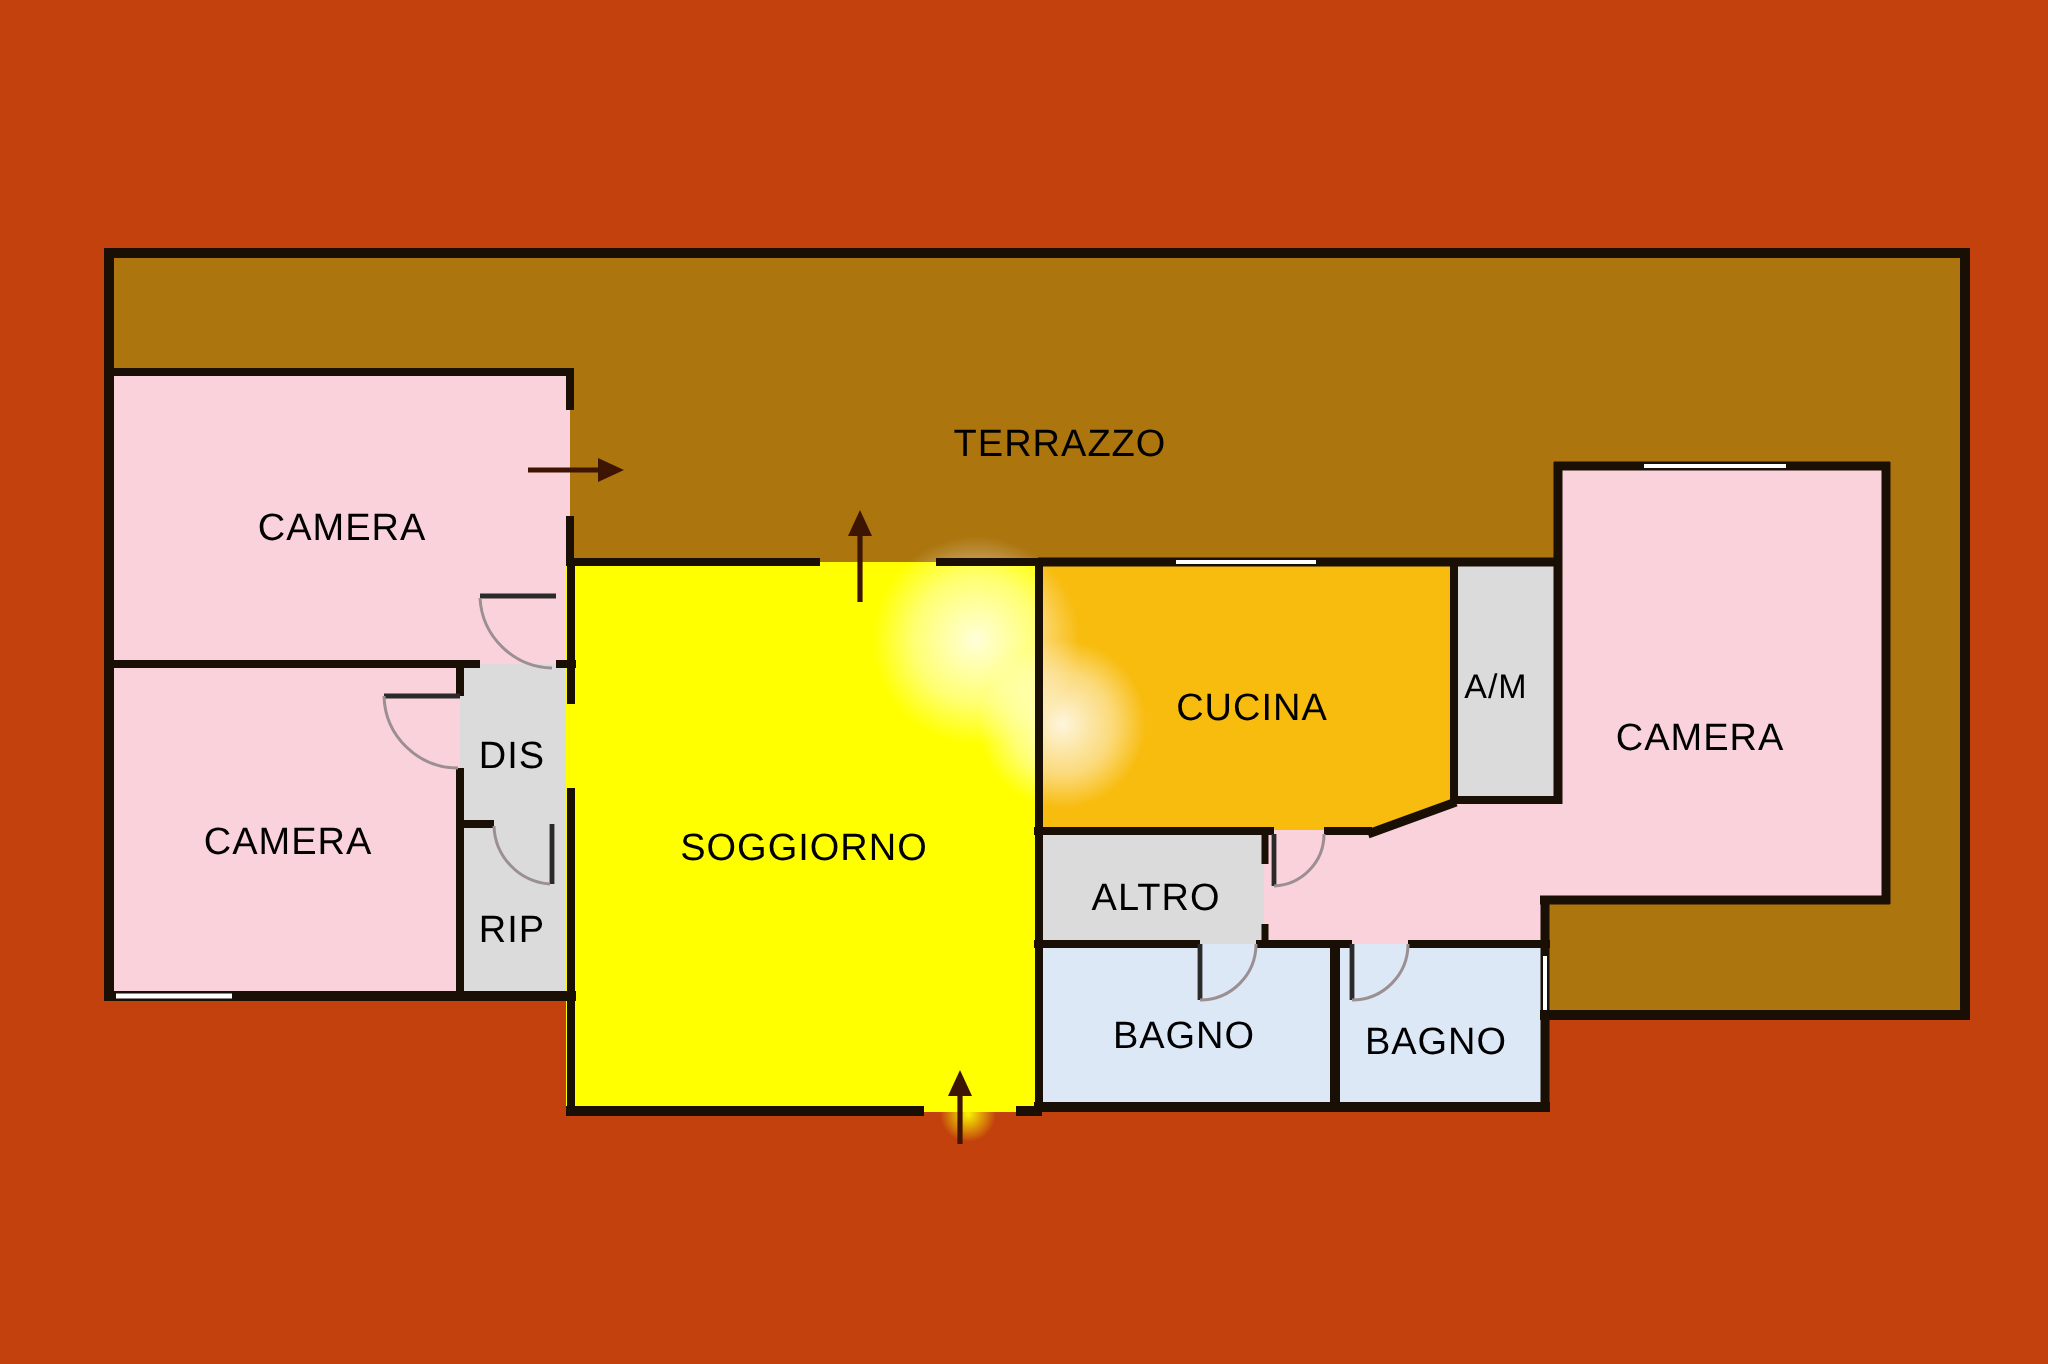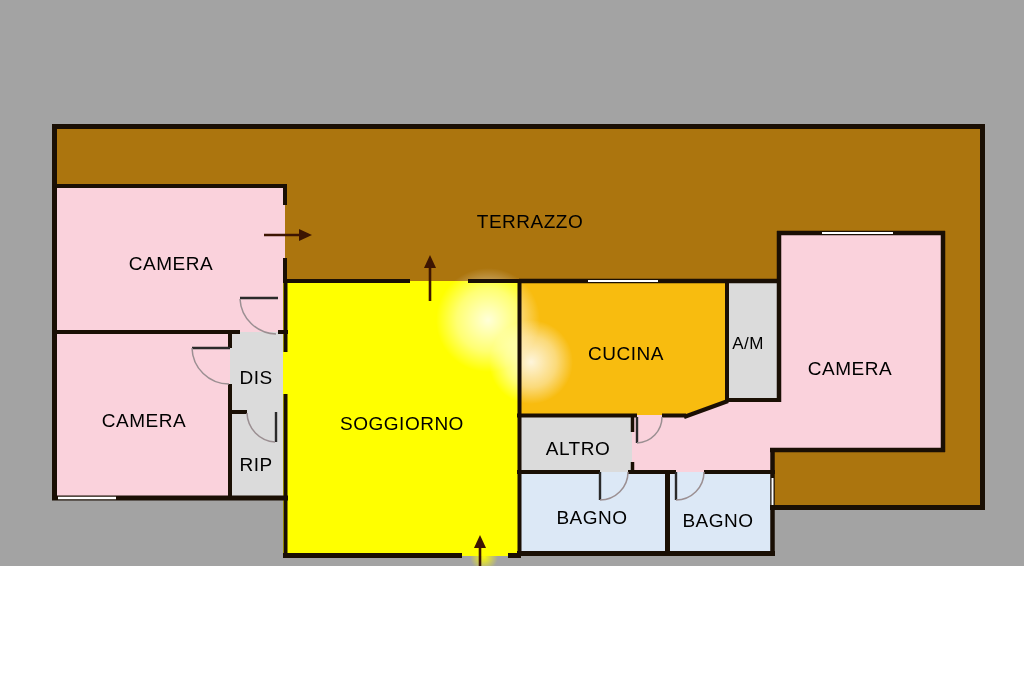--- a/index.html
+++ b/index.html
@@ -1,16 +1,16 @@
 <!DOCTYPE html>
 <html><head>
 <meta charset="utf-8">
 <style>
   html,body{margin:0;padding:0;background:#ffffff;}
-  .stage{position:relative;width:1024px;height:566px;background:#a3a3a3;overflow:hidden;}
+  .stage{position:relative;width:1024px;height:682px;background:#c2410c;overflow:hidden;}
   svg{position:absolute;left:0;top:0;}
   text{font-family:"Liberation Sans", sans-serif;letter-spacing:0.5px;}
   .room-label{font-size:19px;fill:#000000;text-anchor:middle;}
   .small-label{font-size:17px;fill:#000000;text-anchor:middle;}
   .wall{stroke:#1a0f04;stroke-linecap:butt;fill:none;}
   .window{stroke:#ffffff;fill:none;}
   .door-arc{stroke:#9b8f92;stroke-width:1.5;fill:none;}
   .door-leaf{stroke:#2a2a2a;stroke-width:2.4;fill:none;}
   .arrow-line{stroke:#3d1502;stroke-width:2.6;fill:none;}
   .arrow-head{fill:#3d1502;stroke:none;}

